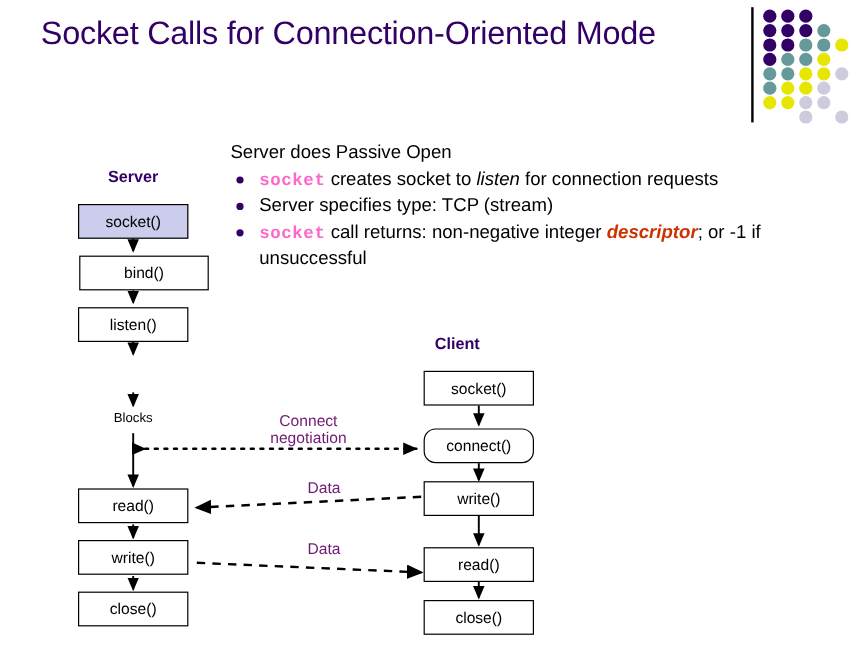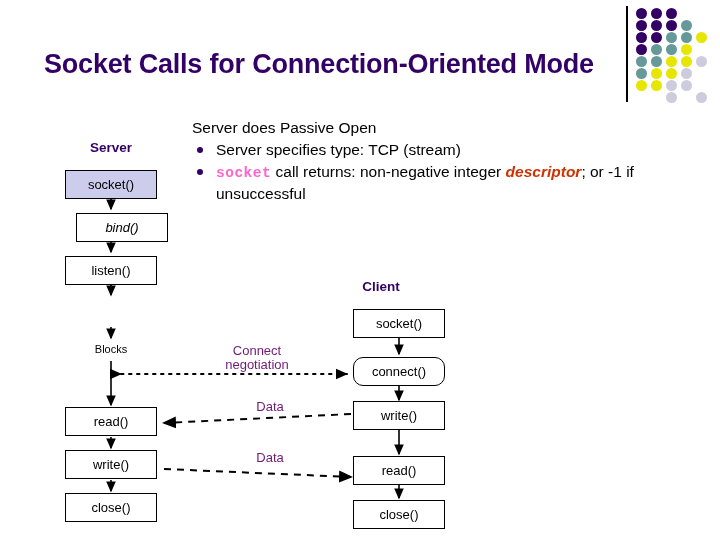--- a/index.html
+++ b/index.html
@@ -12,29 +12,28 @@
     height: 540px;
     position: relative;
     overflow: hidden;
     font-family: "Liberation Sans", sans-serif;
     color: #000000;
   }
 
   
   #slide-title {
     position: absolute;
-    left: 44px;
+    left: 34px;
     top: 12px;
     width: 560px;
     font-size: 27px;
-    font-weight: bold;
+    font-weight: normal;
     line-height: 1.22;
     color: #330066;
     letter-spacing: -0.2px;
-    margin-top: 36px;
   }
 
   
   #logo-divider {
     position: absolute;
     left: 626px;
     top: 6px;
     width: 2px;
     height: 96px;
     background: #000000;
@@ -183,20 +182,21 @@
     <div class="dot" style="left: 15px; top: 72px; background: rgb(230, 230, 0);"></div>
     <div class="dot" style="left: 30px; top: 72px; background: rgb(204, 204, 221);"></div>
     <div class="dot" style="left: 45px; top: 72px; background: rgb(204, 204, 221);"></div>
     <div class="dot" style="left: 30px; top: 84px; background: rgb(204, 204, 221);"></div>
     <div class="dot" style="left: 60px; top: 84px; background: rgb(204, 204, 221);"></div>
   </div>
 
 <div id="body-text">
   <p class="lead">Server does Passive Open</p>
   <ul id="bullet-list">
+      <li><span class="kw">socket</span><span> creates socket to </span><span class="it">listen</span><span> for connection requests</span></li>
       <li><span>Server specifies type: TCP (stream)</span></li>
       <li><span class="kw">socket</span><span> call returns:  non-negative integer </span><span class="desc">descriptor</span><span>; or -1 if unsuccessful</span></li>
     </ul>
 </div>
 
 <div id="diagram">
 
   <svg class="wires" viewBox="0 0 720 540">
     <defs>
       <marker id="ah" markerWidth="7" markerHeight="7" refX="6" refY="3" orient="auto">
@@ -232,21 +232,21 @@
 
   <div class="plain-label" id="blocks-label" style="left:61px; top:343px; width:100px;">Blocks</div>
 
   <div class="edge-label" id="connect-label" style="left:205px; top:344px; width:104px;">Connect negotiation</div>
   <div class="edge-label" id="data-up-label" style="left:244px; top:400px; width:52px;">Data</div>
   <div class="edge-label" id="data-down-label" style="left:244px; top:451px; width:52px;">Data</div>
 
 <div class="node filled" style="left: 65px; top: 170px; width: 92px; height: 29px;">
       <span>socket()</span>
     </div>
-    <div class="node" style="left: 76px; top: 213px; width: 92px; height: 29px; font-style: italic;">
+    <div class="node" style="left: 66px; top: 213px; width: 108px; height: 29px;">
       <span>bind()</span>
     </div>
     <div class="node" style="left: 65px; top: 256px; width: 92px; height: 29px;">
       <span>listen()</span>
     </div>
     <div class="node" style="left: 65px; top: 407px; width: 92px; height: 29px;">
       <span>read()</span>
     </div>
     <div class="node" style="left: 65px; top: 450px; width: 92px; height: 29px;">
       <span>write()</span>

